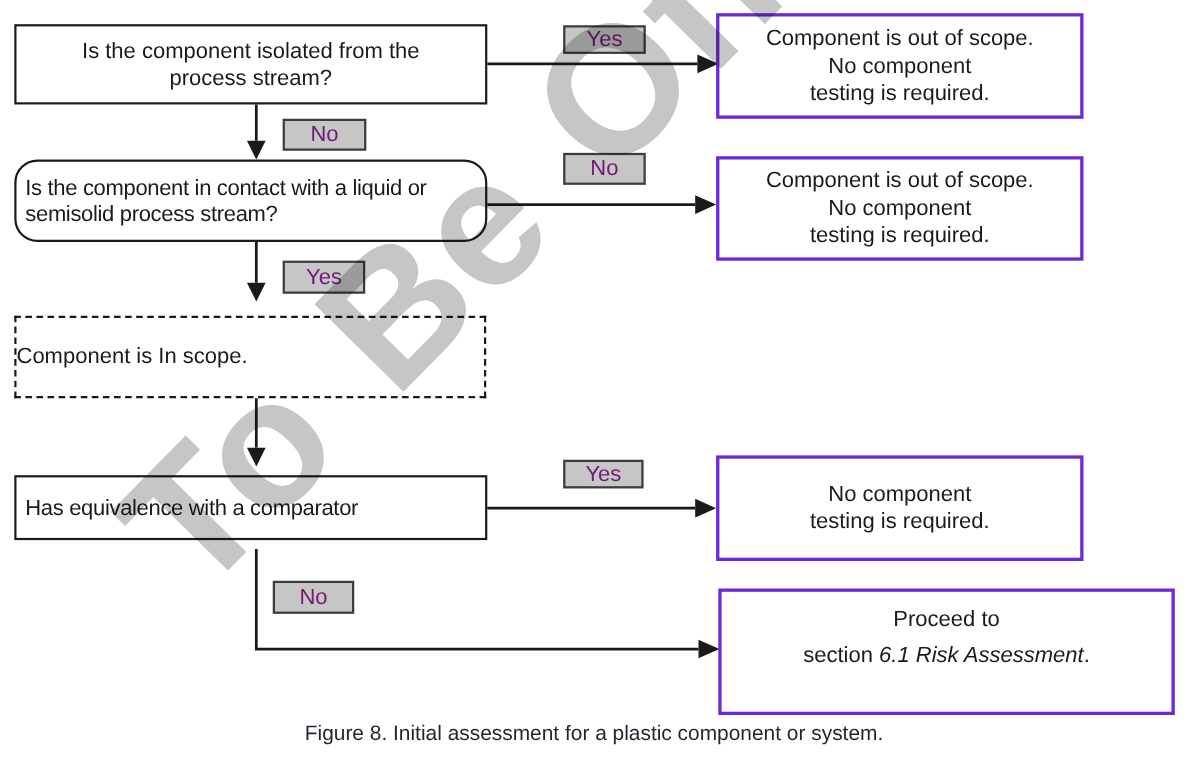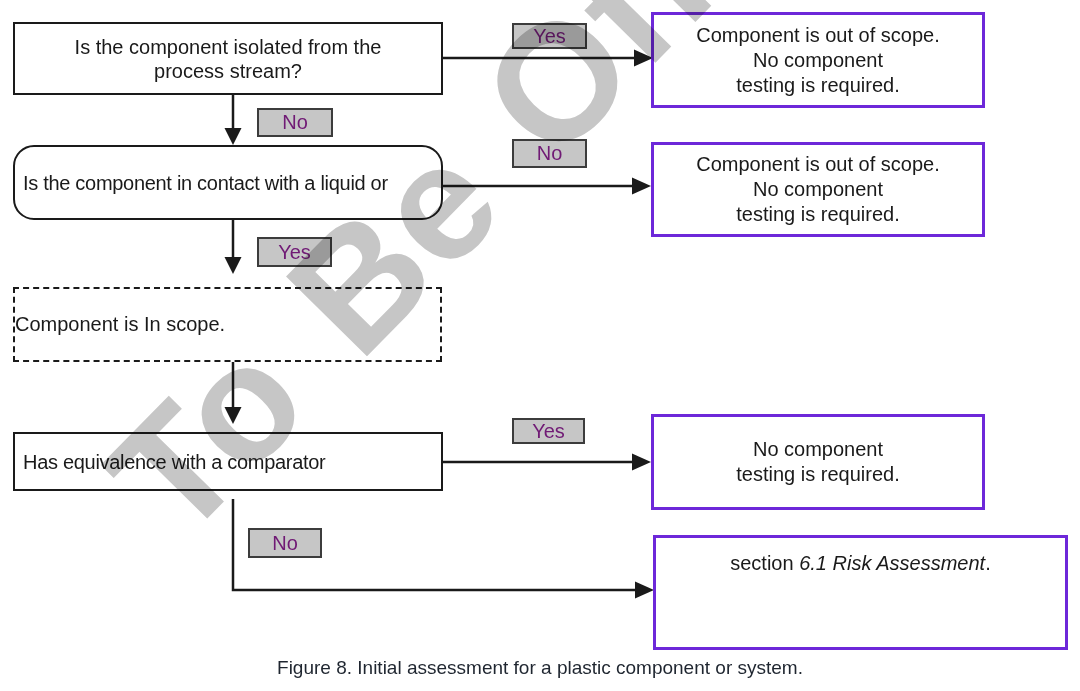--- a/index.html
+++ b/index.html
@@ -92,20 +92,21 @@
   </div>
 
   <div class="box rbox" id="r1">
     <div>Component is out of scope.</div>
     <div>No component</div>
     <div>testing is required.</div>
   </div>
 
   <div class="box qbox leftal" id="q2">
     <div>Is the component in contact with a liquid or</div>
+    <div>semisolid process stream?</div>
   </div>
 
   <div class="box rbox" id="r2">
     <div>Component is out of scope.</div>
     <div>No component</div>
     <div>testing is required.</div>
   </div>
 
   <div class="box dashedbox" id="scope">
     <div>Component is In scope.</div>
@@ -114,20 +115,21 @@
   <div class="box qbox leftal" id="q3">
     <div>Has equivalence with a comparator</div>
   </div>
 
   <div class="box rbox" id="r3">
     <div>No component</div>
     <div>testing is required.</div>
   </div>
 
   <div class="box rbox" id="r4">
+    <div>Proceed to</div>
     <div>
       <span>section </span><span class="italic">6.1 Risk Assessment</span><span>.</span>
     </div>
   </div>
 
   <div class="lbl" id="yes1">
       <span>Yes</span>
     </div>
   <div class="lbl" id="no1">
       <span>No</span>

